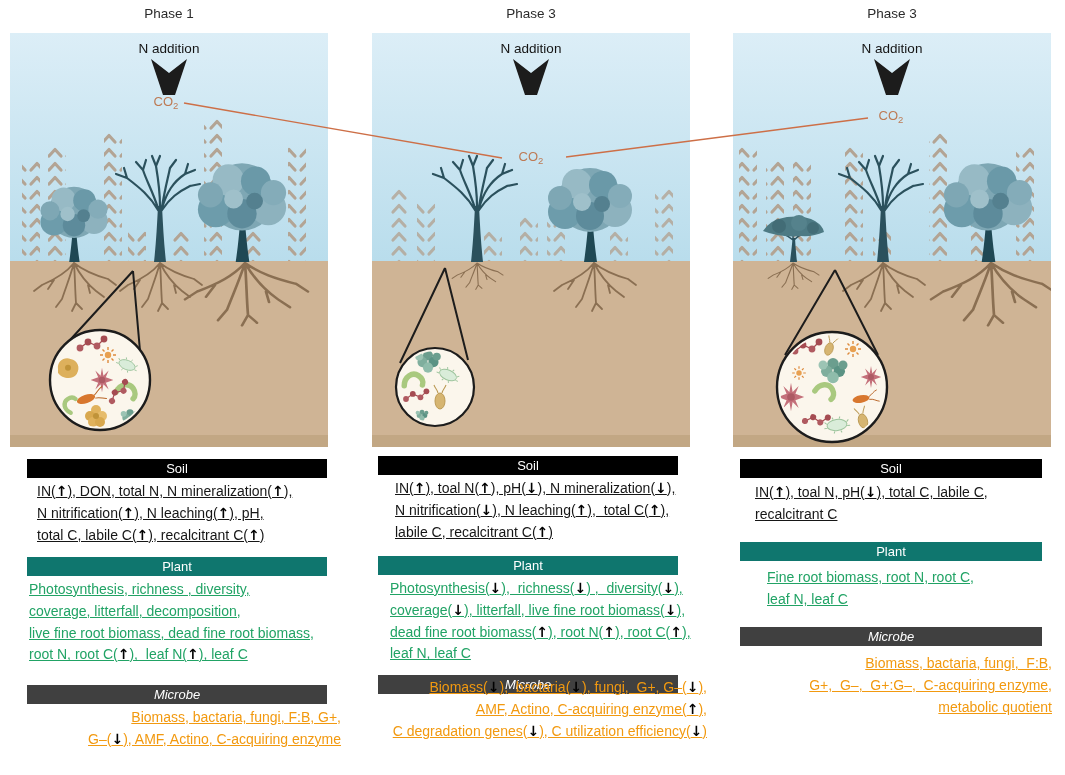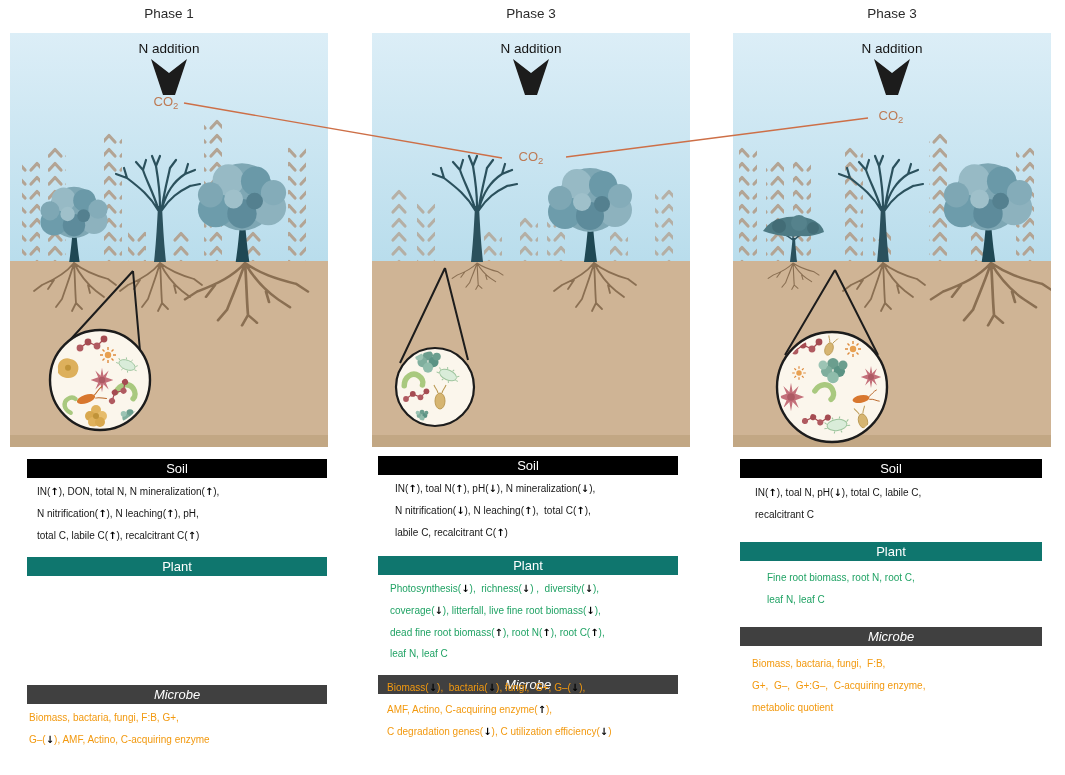--- a/index.html
+++ b/index.html
@@ -6,24 +6,24 @@
   body{font-family:"Liberation Sans","DejaVu Sans",sans-serif;}
   #fig{position:relative;width:1065px;height:775px;background:#fff;overflow:hidden;padding-left:48px;}
   .phase-title{position:absolute;top:6px;width:318px;text-align:center;font-size:13.5px;color:#2b2b2b;}
   .panel{position:absolute;top:33px;width:318px;height:414px;}
   .phase-wrap{position:absolute;top:0;left:0;width:1065px;height:775px;}
   .bar{position:absolute;height:19px;display:flex;align-items:center;justify-content:center;
        color:#ffffff;font-size:13px;}
   .bar-soil{background:#000000;}
   .bar-plant{background:#0f766e;}
   .bar-microbe{background:#404040;font-style:italic;}
-  .sect{position:absolute;font-size:10px;line-height:21.8px;white-space:pre-wrap;}
+  .sect{position:absolute;font-size:14px;line-height:21.8px;white-space:pre-wrap;text-decoration:underline;}
   .soil-text{color:#161616;}
   .plant-text{color:#21a365;}
-  .microbe-text{color:#f2990f;}
+  .microbe-text{color:#f2990f;text-align:right;}
   .arrow-glyph{color:#000000;font-family:"DejaVu Sans",sans-serif;font-weight:700;}
   #connector{position:absolute;left:0;top:0;z-index:6;pointer-events:none;}
   svg{display:block;}
 </style>
 </head>
 <body>
 
 <div id="fig">
 
   <div class="phase-title" style="left:10px;">Phase 1</div>
@@ -290,20 +290,24 @@
     <div class="bar bar-soil" style="left:27px;top:459px;width:300px;">
         <span>Soil</span>
       </div>
     <div class="sect soil-text" style="left:37px;top:481px;width:300px;">IN(<span class="arrow-glyph">↑</span>), DON, total N, N mineralization(<span class="arrow-glyph">↑</span>),
 N nitrification(<span class="arrow-glyph">↑</span>), N leaching(<span class="arrow-glyph">↑</span>), pH,
 total C, labile C(<span class="arrow-glyph">↑</span>), recalcitrant C(<span class="arrow-glyph">↑</span>)</div>
 
     <div class="bar bar-plant" style="left:27px;top:557px;width:300px;">
         <span>Plant</span>
       </div>
+    <div class="sect plant-text" style="left:29px;top:579px;width:312px;">Photosynthesis, richness , diversity,
+coverage, litterfall, decomposition,
+live fine root biomass, dead fine root biomass,
+root N, root C(<span class="arrow-glyph">↑</span>),  leaf N(<span class="arrow-glyph">↑</span>), leaf C</div>
 
     <div class="bar bar-microbe" style="left:27px;top:685px;width:300px;">
         <span>Microbe</span>
       </div>
     <div class="sect microbe-text" style="left:29px;top:707px;width:312px;">Biomass, bactaria, fungi, F:B, G+,
 G–(<span class="arrow-glyph">↓</span>), AMF, Actino, C-acquiring enzyme</div>
   </div>
 
   <div class="phase-wrap">
     <div class="bar bar-soil" style="left:378px;top:456px;width:300px;">

